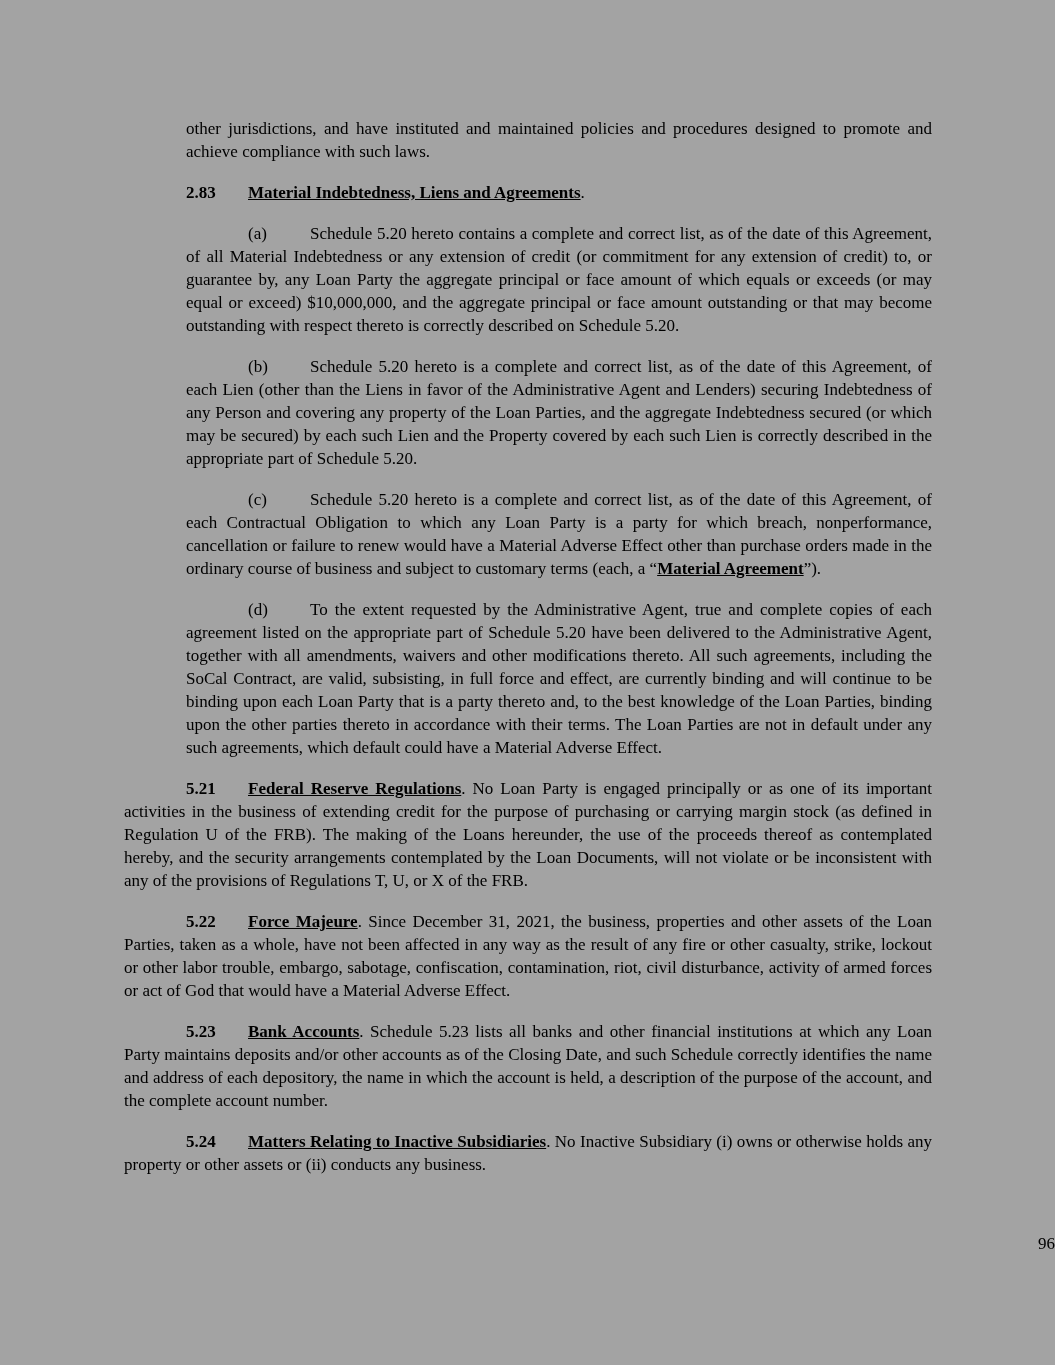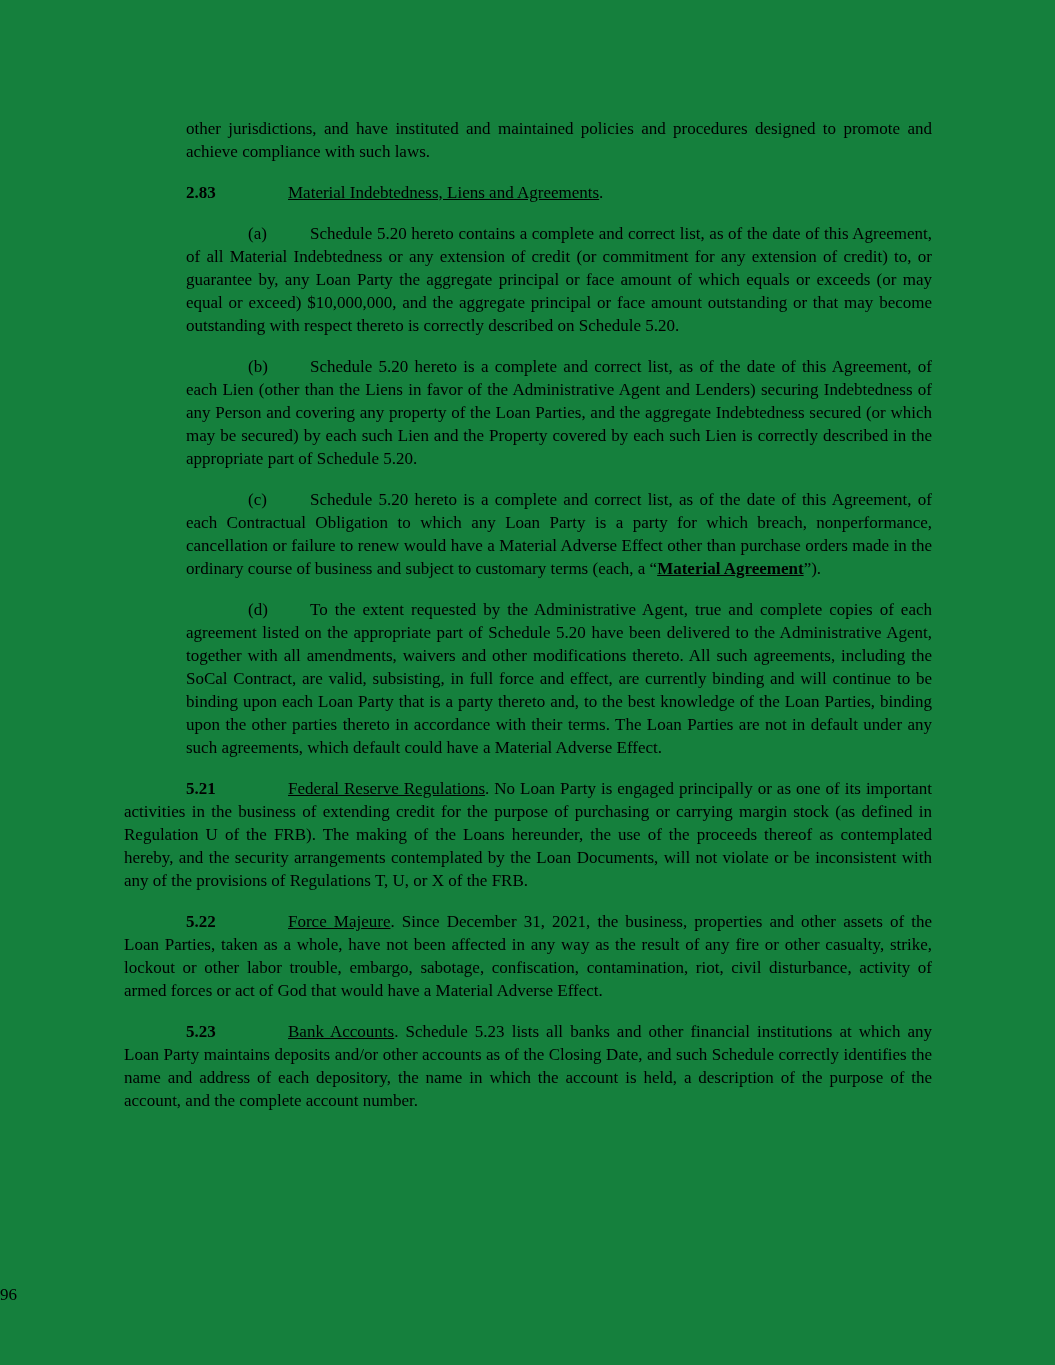--- a/index.html
+++ b/index.html
@@ -5,21 +5,21 @@
   html, body {
     margin: 0;
     padding: 0;
     background: #ffffff;
   }
   .page {
     position: relative;
     width: 1055px;
     height: 1365px;
     margin: 0 auto;
-    background: #15803d;
+    background: #a3a3a3;
     color: #000000;
     font-family: "Liberation Serif", "DejaVu Serif", serif;
     font-size: 17px;
     line-height: 23px;
     box-sizing: border-box;
     padding: 117px 123px 0 124px;
     overflow: hidden;
   }
   .para {
     margin: 0 0 18px 0;
@@ -31,28 +31,28 @@
   .first-indent {
     text-indent: 62px;
   }
   .marker {
     display: inline-block;
     width: 62px;
     text-indent: 0;
   }
   .b { font-weight: bold; }
   .u { }
-  .hd { font-weight: normal; text-decoration: underline; margin-left: 40px; }
+  .hd { font-weight: bold; text-decoration: underline; }
   .term { font-weight: bold; text-decoration: underline; }
   .footer {
     position: absolute;
-    top: 1283px;
+    top: 1232px;
     left: 0;
     width: 100%;
-    text-align: left;
+    text-align: right;
   }
 </style>
 </head>
 <body>
 
 <div class="page">
 
   <div class="block-indent">
 
     <p class="para"><span>other jurisdictions, and have instituted and maintained policies and procedures designed to promote and achieve compliance with such laws.</span></p>
@@ -68,16 +68,17 @@
     <p class="para first-indent"><span class="marker">(d)</span><span>To the extent requested by the Administrative Agent, true and complete copies of each agreement listed on the appropriate part of </span><span class="u">Schedule 5.20</span><span> have been delivered to the Administrative Agent, together with all amendments, waivers and other modifications thereto.  All such agreements, including the SoCal Contract, are valid, subsisting, in full force and effect, are currently binding and will continue to be binding upon each Loan Party that is a party thereto and, to the best knowledge of the Loan Parties, binding upon the other parties thereto in accordance with their terms.  The Loan Parties are not in default under any such agreements, which default could have a Material Adverse Effect.</span></p>
 
   </div>
 
   <p class="para first-indent"><span class="marker b">5.21</span><span class="hd">Federal Reserve Regulations</span><span>.  No Loan Party is engaged principally or as one of its important activities in the business of extending credit for the purpose of purchasing or carrying margin stock (as defined in Regulation U of the FRB).  The making of the Loans hereunder, the use of the proceeds thereof as contemplated hereby, and the security arrangements contemplated by the Loan Documents, will not violate or be inconsistent with any of the provisions of Regulations T, U, or X of the FRB.</span></p>
 
   <p class="para first-indent"><span class="marker b">5.22</span><span class="hd">Force Majeure</span><span>.  Since December 31, 2021, the business, properties and other assets of the Loan Parties, taken as a whole, have not been affected in any way as the result of any fire or other casualty, strike, lockout or other labor trouble, embargo, sabotage, confiscation, contamination, riot, civil disturbance, activity of armed forces or act of God that would have a Material Adverse Effect.</span></p>
 
   <p class="para first-indent"><span class="marker b">5.23</span><span class="hd">Bank Accounts</span><span>.  </span><span class="u">Schedule 5.23</span><span> lists all banks and other financial institutions at which any Loan Party maintains deposits and/or other accounts as of the Closing Date, and such Schedule correctly identifies the name and address of each depository, the name in which the account is held, a description of the purpose of the account, and the complete account number.</span></p>
 
+  <p class="para first-indent"><span class="marker b">5.24</span><span class="hd">Matters Relating to Inactive Subsidiaries</span><span>.  No Inactive Subsidiary (i) owns or otherwise holds any property or other assets or (ii) conducts any business.</span></p>
 
   <div class="footer"><span>96</span></div>
 
 </div>
 
 </body></html>

